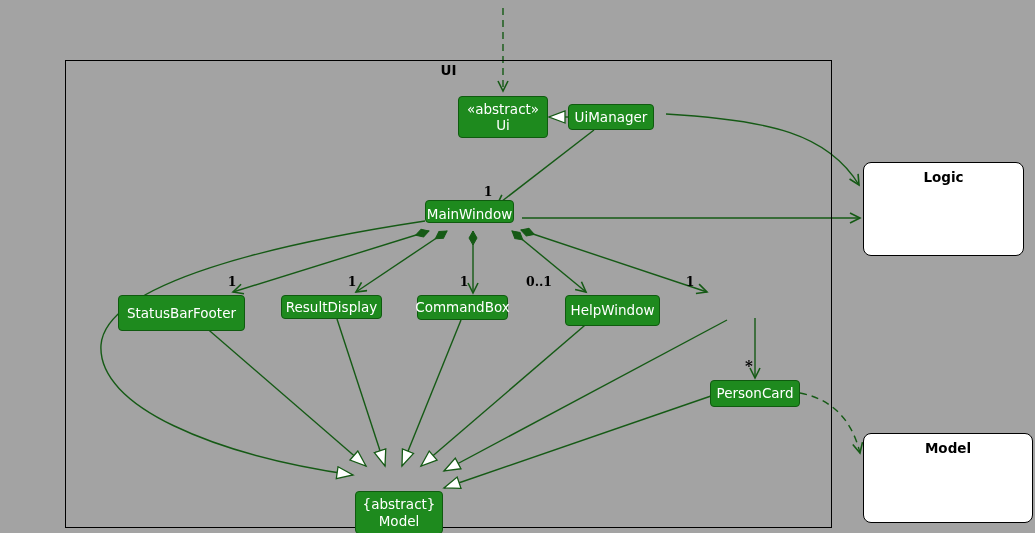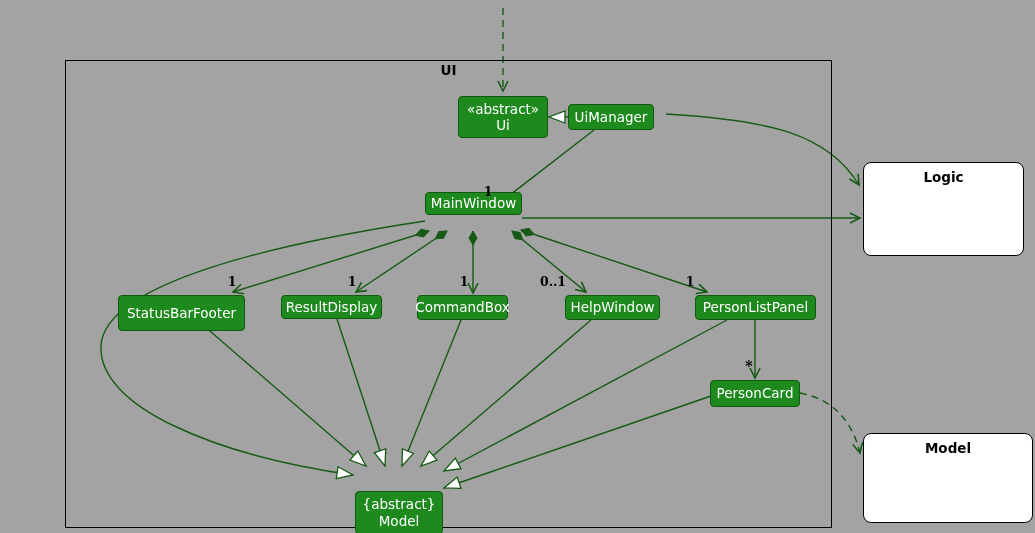--- a/index.html
+++ b/index.html
@@ -108,54 +108,51 @@
 
   <div class="node" style="left:458px;top:96px;width:90px;height:42px;">
     <span>«abstract»</span>
     <span>Ui</span>
   </div>
 
   <div class="node" style="left:568px;top:104px;width:86px;height:26px;">
     <span>UiManager</span>
   </div>
 
-  <div class="node" style="left:425px;top:192px;width:97px;height:23px;">
+  <div class="node" style="left:425px;top:200px;width:89px;height:23px;justify-content:flex-end;">
     <span>MainWindow</span>
   </div>
 
   <div class="node" style="left:118px;top:295px;width:127px;height:36px;">
     <span>StatusBarFooter</span>
   </div>
 
   <div class="node" style="left:281px;top:295px;width:101px;height:24px;">
     <span>ResultDisplay</span>
   </div>
 
   <div class="node" style="left:417px;top:295px;width:91px;height:25px;">
     <span>CommandBox</span>
   </div>
 
-  <div class="node" style="left:565px;top:295px;width:95px;height:25px;">
+  <div class="node" style="left:565px;top:295px;width:95px;height:31px;">
     <span>HelpWindow</span>
   </div>
 
-  <div class="node" style="left:695px;top:295px;width:121px;height:25px;">
-    <span>PersonListPanel</span>
-  </div>
 
   <div class="node" style="left:710px;top:380px;width:90px;height:27px;text-align:right;">
     <span>PersonCard</span>
   </div>
 
   <div class="node" style="left:355px;top:491px;width:88px;height:43px;">
     <span>{abstract}</span>
     <span>Model</span>
   </div>
 
   <span class="mult" style="left:488px;top:191px;">1</span>
   <span class="mult" style="left:232px;top:281px;">1</span>
   <span class="mult" style="left:352px;top:281px;">1</span>
   <span class="mult" style="left:464px;top:281px;">1</span>
-  <span class="mult" style="left:553px;top:281px;">0..1</span>
+  <span class="mult" style="left:539px;top:281px;">0..1</span>
   <span class="mult" style="left:690px;top:281px;">1</span>
   <span class="mult mult-star" style="left:749px;top:366px;">*</span>
 
 </div>
 
 </body></html>

